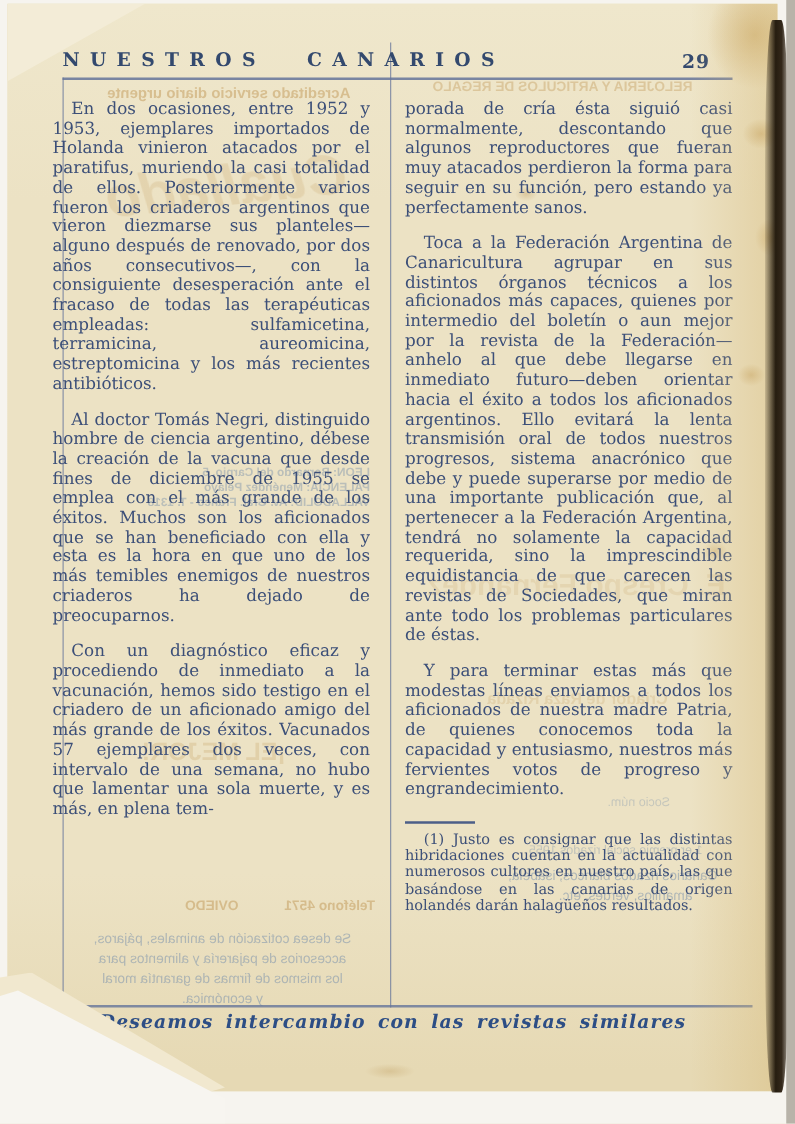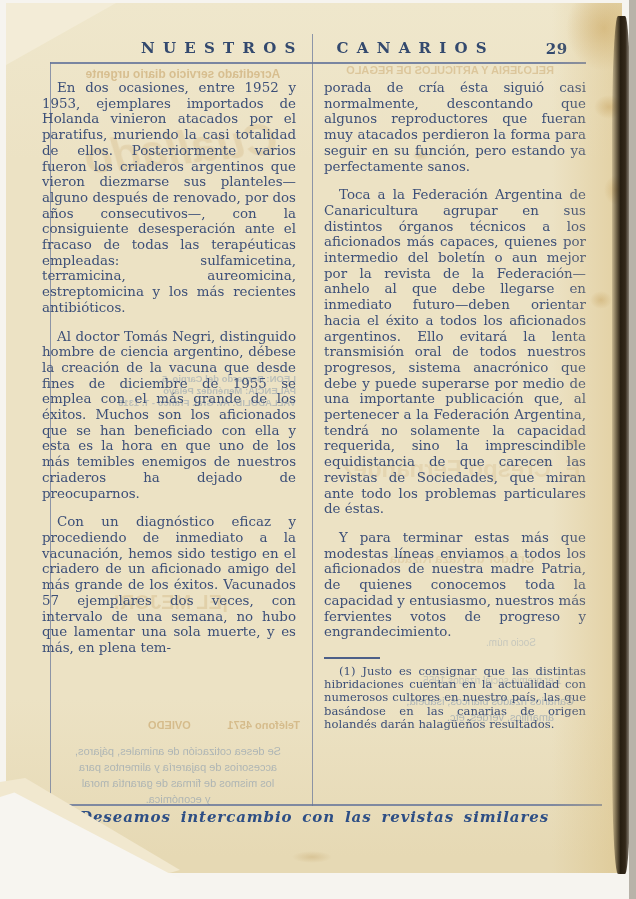--- a/index.html
+++ b/index.html
@@ -26,21 +26,21 @@
   }
   
   .rule{position:absolute;background:#64749a;}
   .header-rule{left:44px;top:59px;width:536px;height:2px;opacity:.85;}
   .left-border{left:44px;top:59px;width:1px;height:744px;opacity:.7;}
   .center-divider{left:306px;top:31px;width:1px;height:772px;opacity:.7;}
   .footer-rule{left:30px;top:801px;width:566px;height:2px;opacity:.8;}
   
   .header-band{position:absolute;left:44px;top:36px;width:536px;height:22px;}
   .title{
-    position:absolute;left:0;top:0;width:100%;text-align:center;
+    position:absolute;left:0;top:0;width:100%;text-align:left;
     font-size:15px;font-weight:bold;color:#33496e;
     letter-spacing:.55em;word-spacing:1.3em;
   }
   .pagenum{
     position:absolute;right:18px;top:1px;
     font-size:15px;font-weight:bold;color:#33496e;letter-spacing:.05em;
   }
   
   .col{
     position:absolute;top:77px;

